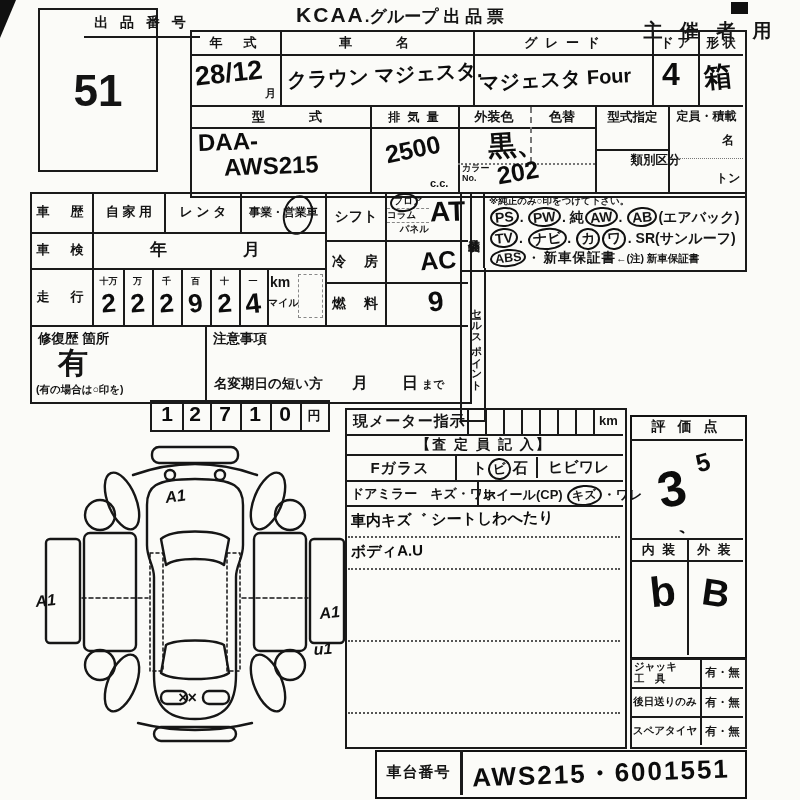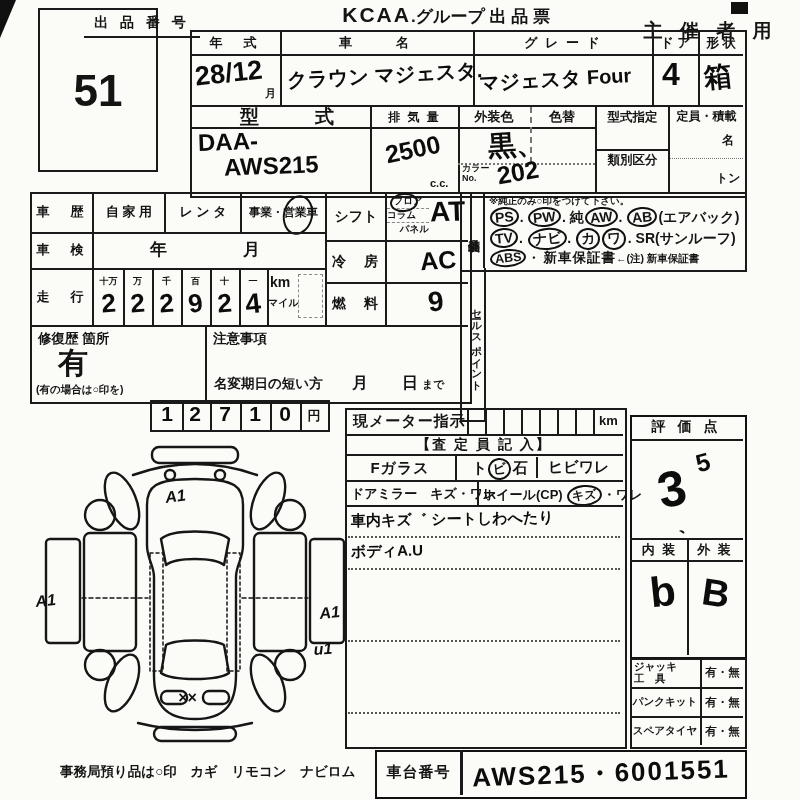--- a/index.html
+++ b/index.html
@@ -24,21 +24,21 @@
 <div id="sheet">
 
   <div class="a" style="left:0;top:0;width:16px;height:38px;background:#101010;clip-path:polygon(0 0,100% 0,0 100%);"></div>
   <div class="a" style="left:731px;top:2px;width:17px;height:12px;background:#101010;"></div>
 
   <div class="a bx" style="left:38px;top:8px;width:116px;height:160px;">
     <div class="lb ls4" style="position:absolute;left:0;top:0;width:100%;height:26px;border-bottom:2px solid #1a1a1a;font-size:14px;margin-left:44px;">出 品 番 号</div>
     <div class="lb" style="position:absolute;left:0;top:36px;width:100%;height:90px;font-size:44px;font-weight:600;">51</div>
   </div>
 
-  <div class="a" style="left:250px;top:3px;width:300px;height:24px;text-align:right;white-space:nowrap;">
+  <div class="a" style="left:250px;top:3px;width:300px;height:24px;text-align:center;white-space:nowrap;">
     <span style="font-weight:900;font-size:21px;letter-spacing:2px;">KCAA</span><span style="font-weight:bold;font-size:17px;">.グループ 出 品 票</span>
   </div>
   <div class="a lb ls6" style="left:628px;top:18px;width:165px;height:26px;font-size:19px;">主 催 者 用</div>
 
   <div class="a bx" style="left:190px;top:30px;width:553px;height:164px;"></div>
 
   <div class="a lb ls4" style="left:190px;top:32px;width:90px;height:22px;font-size:13px;">年　式</div>
   <div class="a lb ls6" style="left:282px;top:32px;width:190px;height:22px;font-size:13px;border-radius:11px;">車　　名</div>
   <div class="a lb ls2" style="left:474px;top:32px;width:178px;height:22px;font-size:13px;">グ レ ー ド</div>
   <div class="a lb" style="left:653px;top:32px;width:45px;height:22px;font-size:13px;">ド ア</div>
@@ -51,21 +51,21 @@
   <div class="a ln" style="left:698px;top:30px;width:2px;height:75px;"></div>
 
   <div class="a hw" style="left:195px;top:58px;font-size:27px;transform:rotate(-6deg);">28/12</div>
   <div class="a" style="left:265px;top:86px;font-size:11px;font-weight:bold;">月</div>
   <div class="a hw" style="left:287px;top:62px;font-size:20px;transform:rotate(-3deg);">クラウン マジェスタ.</div>
   <div class="a hw" style="left:479px;top:66px;font-size:20px;transform:rotate(-3deg);">マジェスタ Four</div>
   <div class="a hw" style="left:662px;top:56px;font-size:32px;">4</div>
   <div class="a hw" style="left:704px;top:58px;font-size:28px;transform:rotate(-6deg);">箱</div>
 
   <div class="a ln" style="left:190px;top:105px;width:553px;height:2px;"></div>
-  <div class="a lb ls6" style="left:190px;top:107px;width:200px;height:20px;font-size:19px;">型　　式</div>
+  <div class="a lb ls6" style="left:190px;top:107px;width:200px;height:20px;font-size:13px;">型　　式</div>
   <div class="a lb ls2" style="left:372px;top:107px;width:85px;height:20px;font-size:12px;">排 気 量</div>
   <div class="a lb" style="left:459px;top:107px;width:70px;height:20px;font-size:13px;">外装色</div>
   <div class="a lb" style="left:531px;top:107px;width:62px;height:20px;font-size:13px;">色替</div>
   <div class="a ln" style="left:190px;top:127px;width:405px;height:2px;"></div>
   <div class="a ln" style="left:370px;top:105px;width:2px;height:89px;"></div>
   <div class="a ln" style="left:458px;top:105px;width:2px;height:89px;"></div>
   <div class="a" style="left:530px;top:107px;width:0;height:56px;border-left:2px dashed #777;"></div>
   <div class="a" style="left:458px;top:163px;width:137px;height:0;border-top:2px dotted #777;"></div>
   <div class="a ln" style="left:595px;top:105px;width:2px;height:89px;"></div>
   <div class="a hw" style="left:198px;top:128px;font-size:24px;transform:rotate(-2deg);">DAA-</div>
@@ -73,21 +73,21 @@
   <div class="a hw" style="left:385px;top:135px;font-size:25px;transform:rotate(-12deg);">2500</div>
   <div class="a" style="left:430px;top:177px;font-size:11px;font-weight:bold;">c.c.</div>
   <div class="a hw" style="left:488px;top:126px;font-size:28px;transform:rotate(-4deg);">黒、</div>
   <div class="a" style="left:462px;top:164px;font-size:9px;font-weight:bold;line-height:1.1;">
     <span>カラー</span><br><span>No.</span>
   </div>
   <div class="a hw" style="left:497px;top:158px;font-size:25px;transform:rotate(-10deg);">202</div>
 
   <div class="a lb" style="left:597px;top:108px;width:71px;height:18px;font-size:12.5px;">型式指定</div>
   <div class="a ln" style="left:595px;top:149px;width:75px;height:2px;"></div>
-  <div class="a lb" style="left:597px;top:151px;width:71px;height:18px;font-size:12.5px;">類別区分</div>
+  <div class="a lb" style="left:597px;top:151px;width:71px;height:18px;font-size:12.5px;padding-left:23px;">類別区分</div>
   <div class="a ln" style="left:668px;top:105px;width:2px;height:89px;"></div>
   <div class="a lb" style="left:670px;top:108px;width:73px;height:16px;font-size:12px;">定員・積載</div>
   <div class="a" style="left:722px;top:132px;font-size:12px;font-weight:bold;">名</div>
   <div class="a" style="left:670px;top:158px;width:73px;height:0;border-top:1.5px dotted #777;"></div>
   <div class="a" style="left:716px;top:170px;font-size:12px;font-weight:bold;">トン</div>
 
   <div class="a bx" style="left:30px;top:192px;width:438px;height:208px;"></div>
 
   <div class="a lb ls4" style="left:32px;top:194px;width:60px;height:36px;font-size:13px;">車　歴</div>
   <div class="a ln" style="left:92px;top:192px;width:2px;height:40px;"></div>
@@ -229,32 +229,31 @@
   <div class="a hw" style="left:650px;top:568px;font-size:42px;transform:rotate(-6deg);">b</div>
   <div class="a hw" style="left:702px;top:572px;font-size:38px;transform:rotate(8deg);">B</div>
 
   <div class="a bx" style="left:630px;top:658px;width:113px;height:87px;"></div>
   <div class="a ln" style="left:700px;top:658px;width:1.5px;height:87px;"></div>
   <div class="a" style="left:634px;top:661px;font-size:10.5px;font-weight:bold;line-height:1.1;">
     <span>ジャッキ</span><br><span>工　具</span>
   </div>
   <div class="a lb" style="left:702px;top:660px;width:41px;height:25px;font-size:11.5px;">有・無</div>
   <div class="a ln" style="left:630px;top:687px;width:113px;height:1.5px;"></div>
-  <div class="a lb" style="left:632px;top:690px;width:66px;height:24px;font-size:10.5px;">パンクキット</div>
+  <div class="a lb" style="left:632px;top:690px;width:66px;height:24px;font-size:10.5px;">後日送りのみ</div>
   <div class="a lb" style="left:702px;top:690px;width:41px;height:24px;font-size:11.5px;">有・無</div>
   <div class="a ln" style="left:630px;top:716px;width:113px;height:1.5px;"></div>
   <div class="a lb" style="left:632px;top:719px;width:66px;height:24px;font-size:10.5px;">スペアタイヤ</div>
   <div class="a lb" style="left:702px;top:719px;width:41px;height:24px;font-size:11.5px;">有・無</div>
 
   <div class="a bx3" style="left:375px;top:750px;width:368px;height:45px;"></div>
   <div class="a lb" style="left:377px;top:752px;width:83px;height:41px;font-size:15px;letter-spacing:1px;">車台番号</div>
   <div class="a ln" style="left:460px;top:750px;width:2.5px;height:45px;"></div>
   <div class="a hw" style="left:472px;top:756px;font-size:26px;letter-spacing:2px;transform:rotate(-2deg);">AWS215・6001551</div>
 
-  <div class="a" style="left:60px;top:763px;font-size:13.5px;font-weight:bold;">事務局預り品は○印　カギ　リモコン　ナビロム</div>
 
   <svg class="a" style="left:30px;top:435px;" width="330" height="310" viewBox="0 0 330 310">
     <g fill="none" stroke="#161616" stroke-width="2.4" stroke-linecap="round" stroke-linejoin="round">
       <rect x="122" y="12" width="86" height="16" rx="7"></rect>
       <path d="M103,40 Q165,18 227,40"></path>
       <circle cx="140" cy="40" r="5"></circle>
       <circle cx="190" cy="40" r="5"></circle>
       <path d="M117,70 C117,52 124,44 165,44 C206,44 213,52 213,70 L213,110 C213,124 206,130 206,142 L206,240 C206,268 196,284 165,284 C134,284 124,268 124,240 L124,142 C124,130 117,124 117,110 Z"></path>
       <path d="M131,104 C142,94 188,94 199,104 L194,130 C184,122 146,122 136,130 Z"></path>
       <path d="M136,210 C146,204 184,204 194,210 L199,238 C188,246 142,246 131,238 Z"></path>

